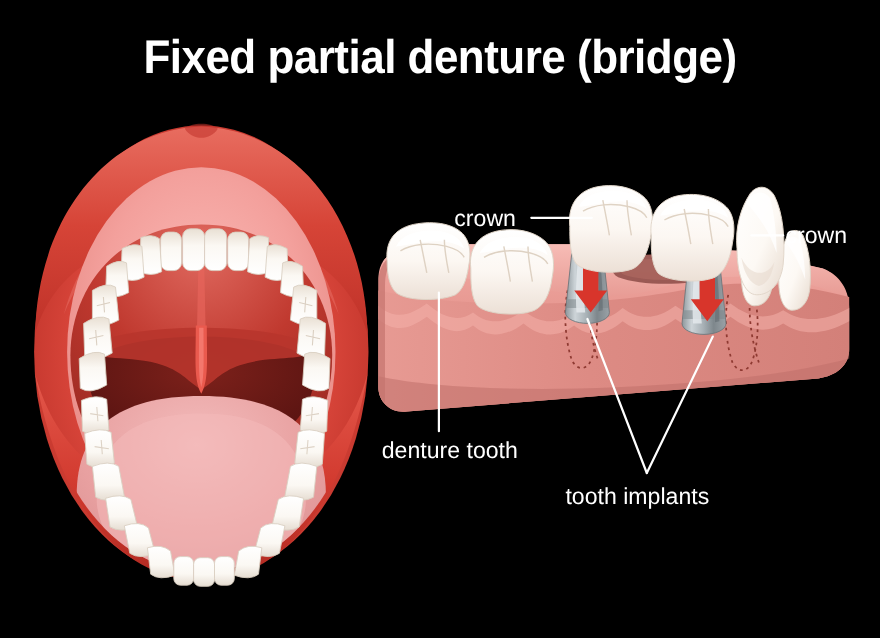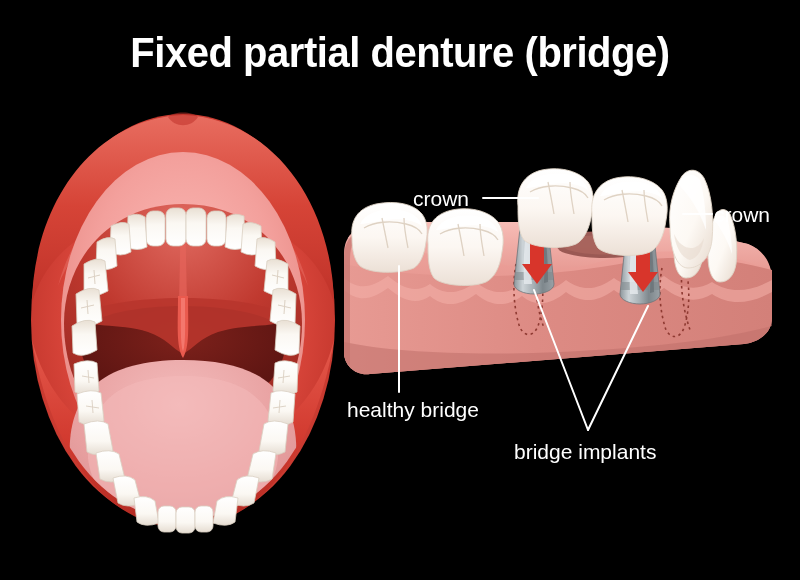--- a/index.html
+++ b/index.html
@@ -431,16 +431,16 @@
       <line x1="483" y1="198" x2="538" y2="198"></line>
       <line x1="683" y1="214" x2="712" y2="214"></line>
       <line x1="399" y1="266" x2="399" y2="392"></line>
       <polyline points="534,290 588,430"></polyline>
       <polyline points="648,306 588,430"></polyline>
     </g>
   </svg>
 
   <div class="lbl" id="label-crown-left">crown</div>
   <div class="lbl" id="label-crown-right">crown</div>
-  <div class="lbl" id="label-healthy">healthy bridge</div>
-  <div class="lbl" id="label-implants">bridge implants</div>
+  <div class="lbl" id="label-healthy">denture tooth</div>
+  <div class="lbl" id="label-implants">tooth implants</div>
 
 </div>
 
 </body></html>

